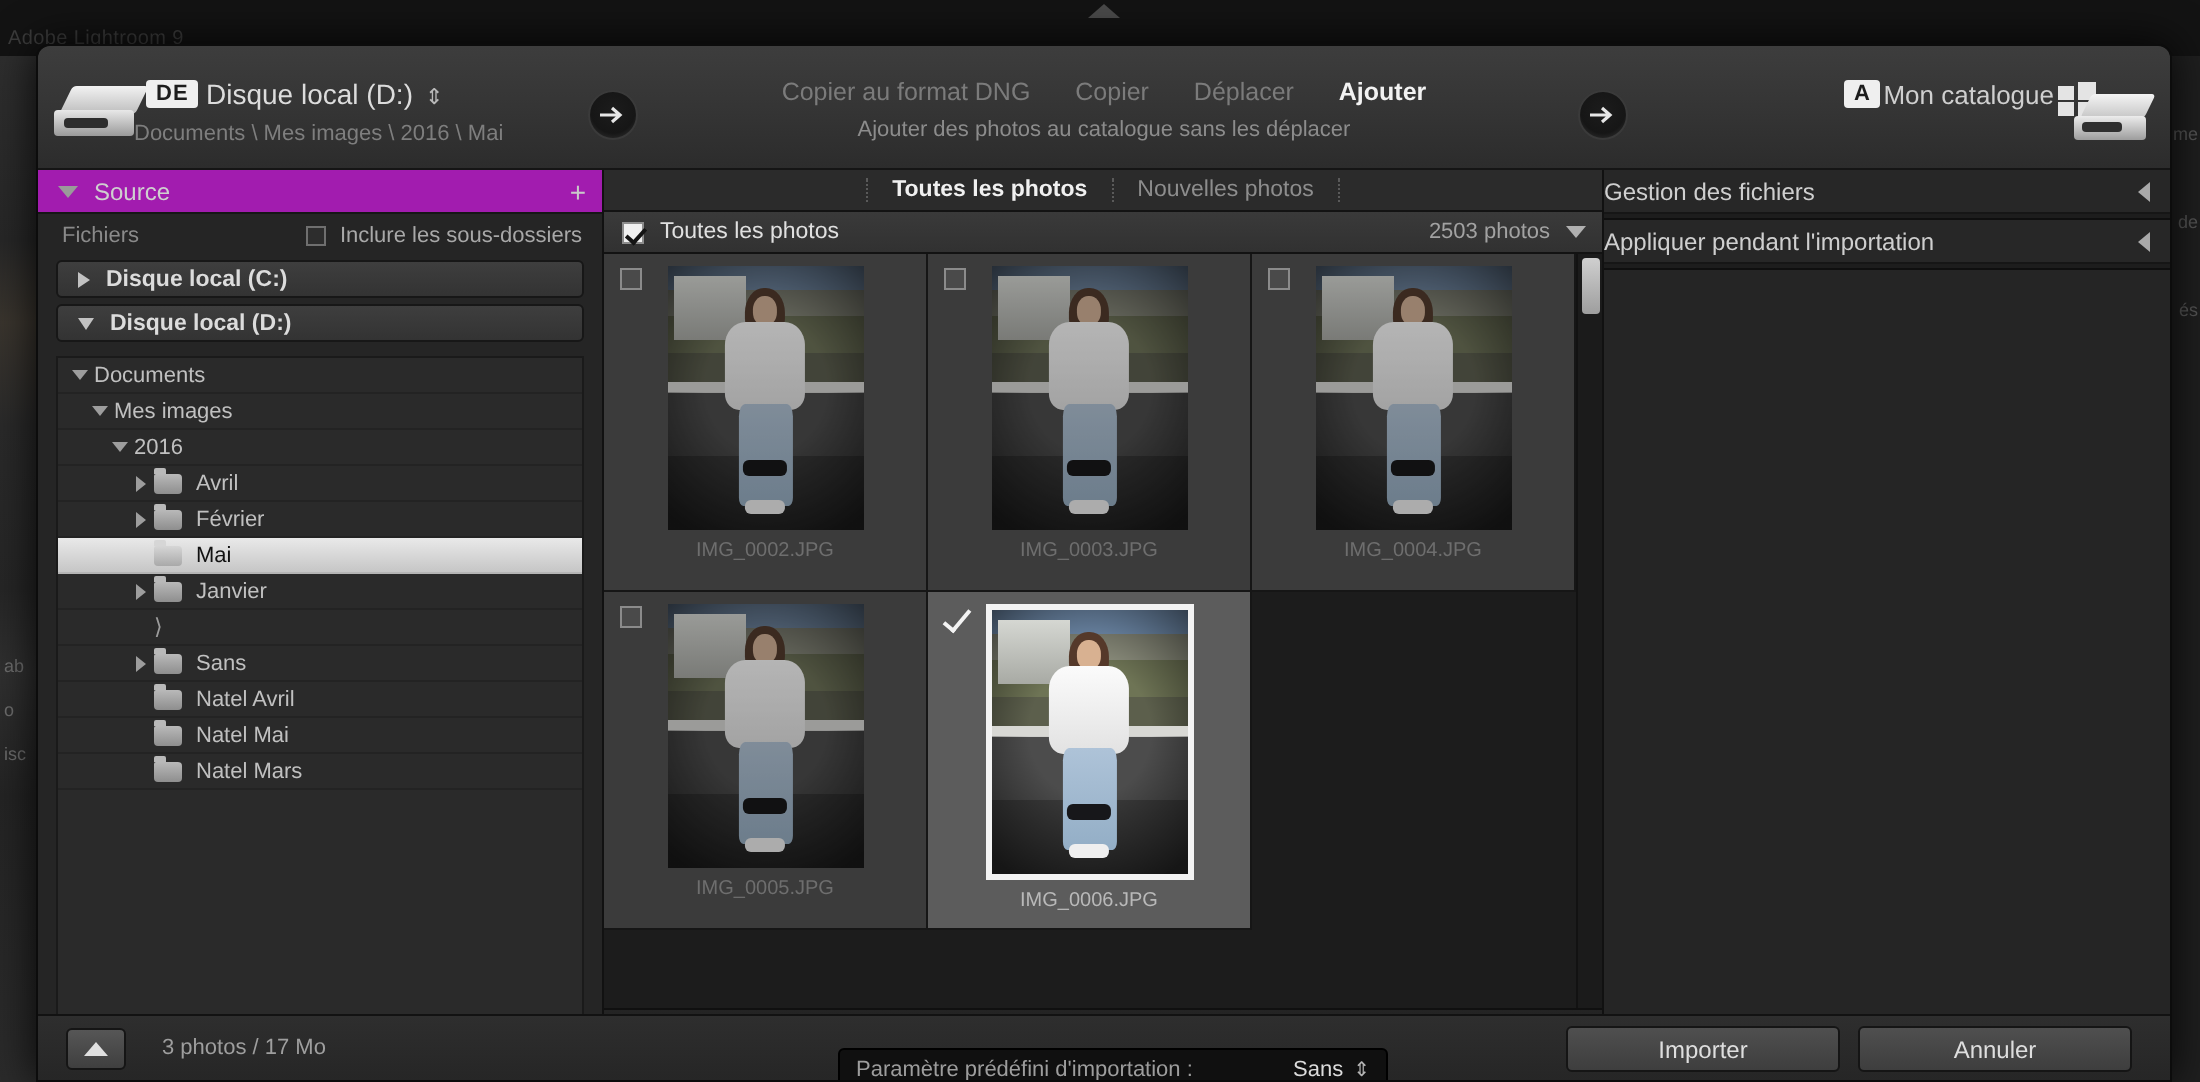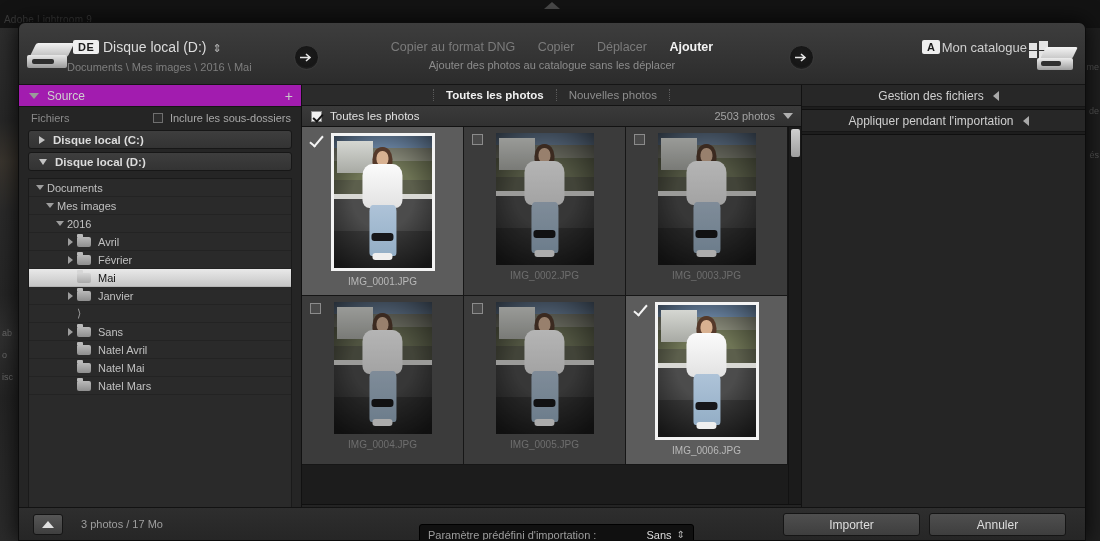--- a/index.html
+++ b/index.html
@@ -454,21 +454,21 @@
   }
 
   
   #right-panel {
     width: 284px; flex: 0 0 284px;
     background: #252525;
     border-left: 1px solid #111;
     padding: 0;
   }
   .rp-head {
-    height: 22px; display: flex; align-items: center; justify-content: center;
+    height: 22px; display: flex; align-items: center; justify-content: space-between;
     padding-right: 10px;
     font-size: 12px; color: #cfcfcf;
     border-bottom: 1px solid #161616;
     background: #272727;
   }
   .rp-head .tri-l {
     width: 0; height: 0; margin-left: 9px;
     border-top: 5px solid transparent; border-bottom: 5px solid transparent;
     border-right: 6px solid #a9a9a9;
   }
@@ -700,38 +700,20 @@
       <div id="grid-header">
         <span class="cb-check"></span>
         <span class="gh-title">Toutes les photos</span>
         <span class="gh-count">2503 photos</span>
         <span class="gh-tri"></span>
       </div>
 
       <div id="grid-wrap">
         <div id="grid">
 
-          <div class="cell selected">
-            <span class="cellcb"></span>
-            <div class="thumb">
-              <div class="photo">
-                <div class="bldg"></div>
-                  <div class="stripe"></div>
-                <div class="person">
-                    <div class="hair"></div>
-                    <div class="face"></div>
-                    <div class="shirt"></div>
-                    <div class="jeans"></div>
-                    <div class="rip"></div>
-                    <div class="shoe"></div>
-                  </div>
-              </div>
-            </div>
-            <span class="fname">IMG_0001.JPG</span>
-          </div>
 
           <div class="cell dimlabel">
             <span class="cellcb"></span>
             <div class="thumb">
               <div class="photo dim">
                 <div class="bldg"></div>
                   <div class="stripe"></div>
                 <div class="person">
                     <div class="hair"></div>
                     <div class="face"></div>

